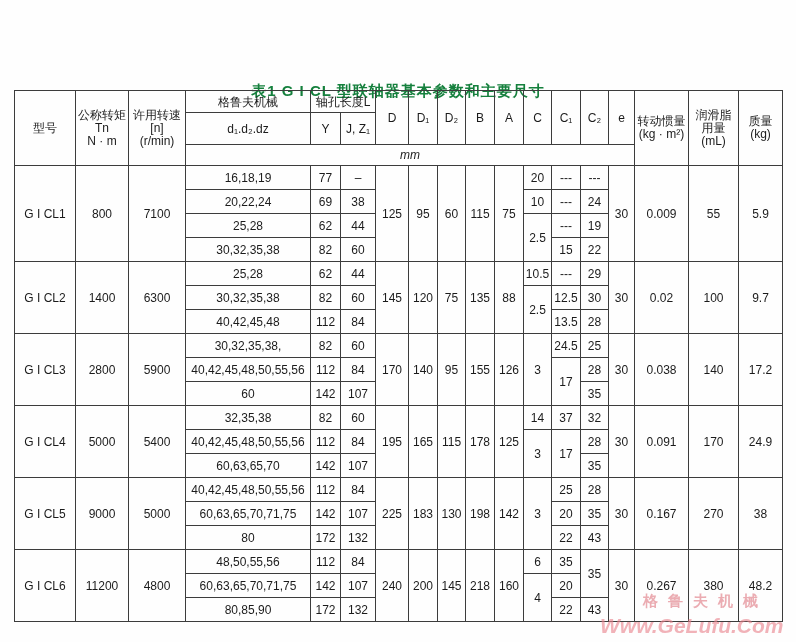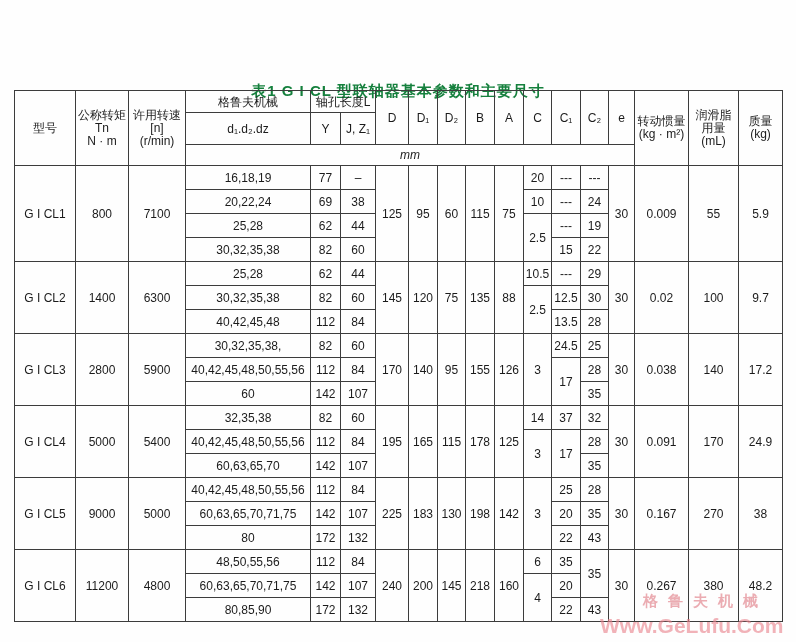--- a/index.html
+++ b/index.html
@@ -14,21 +14,21 @@
                 overflow:hidden;white-space:nowrap;}
   tr.hr1{height:22px;} tr.hr2{height:32px;} tr.hr3{height:21px;font-style:italic;}
   tr.dr{height:24px;}
   td.dcell{text-align:left;padding-left:9px;}
   td .ln{display:block;line-height:13px;}
   td.hcell{font-size:12px;}
   td.acol{border-left:2px solid #3c3c3c;}
   #wm1{position:absolute;left:643px;top:592px;font-size:15px;font-weight:bold;
        letter-spacing:10px;color:rgba(219,103,115,0.55);white-space:nowrap;z-index:5;}
   #wm2{position:absolute;left:600px;top:614px;font-size:21px;font-weight:bold;
-       color:rgba(233,130,140,0.62);white-space:nowrap;z-index:5;}
+       color:rgba(233,130,140,0.62);white-space:nowrap;z-index:5;font-style:italic;}
 </style>
 </head>
 <body>
 
 <div id="page">
 
   <div id="title">表1  G I CL 型联轴器基本参数和主要尺寸</div>
 
   <table class="spec">
     <colgroup>

